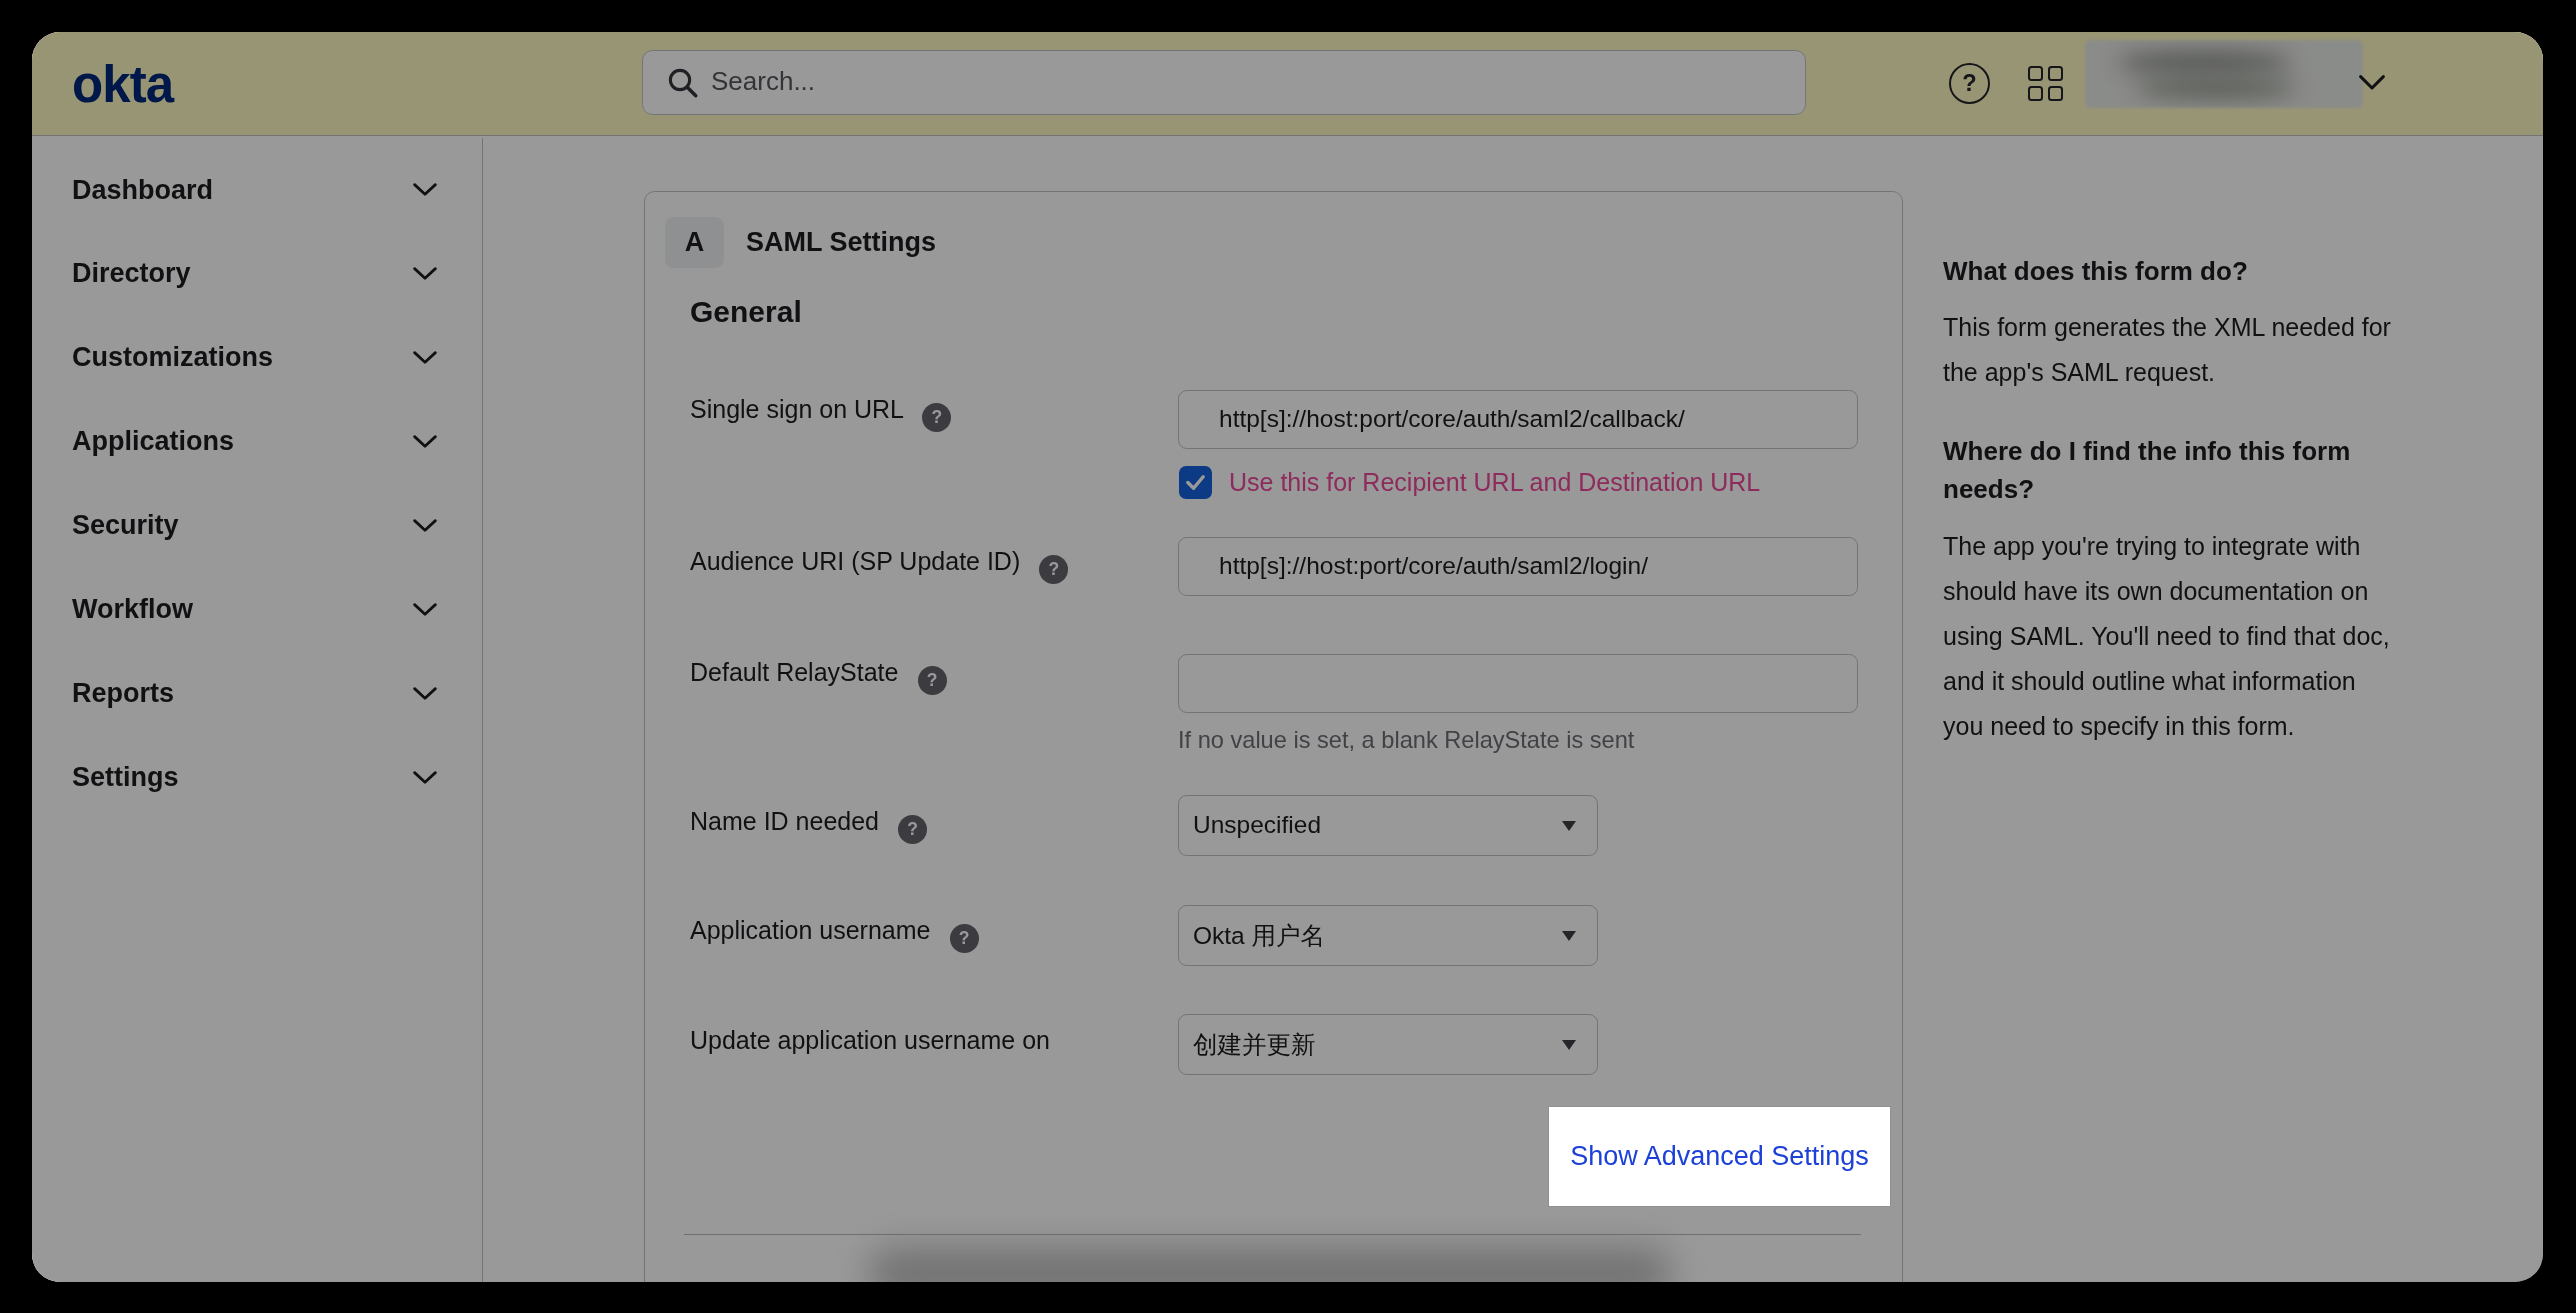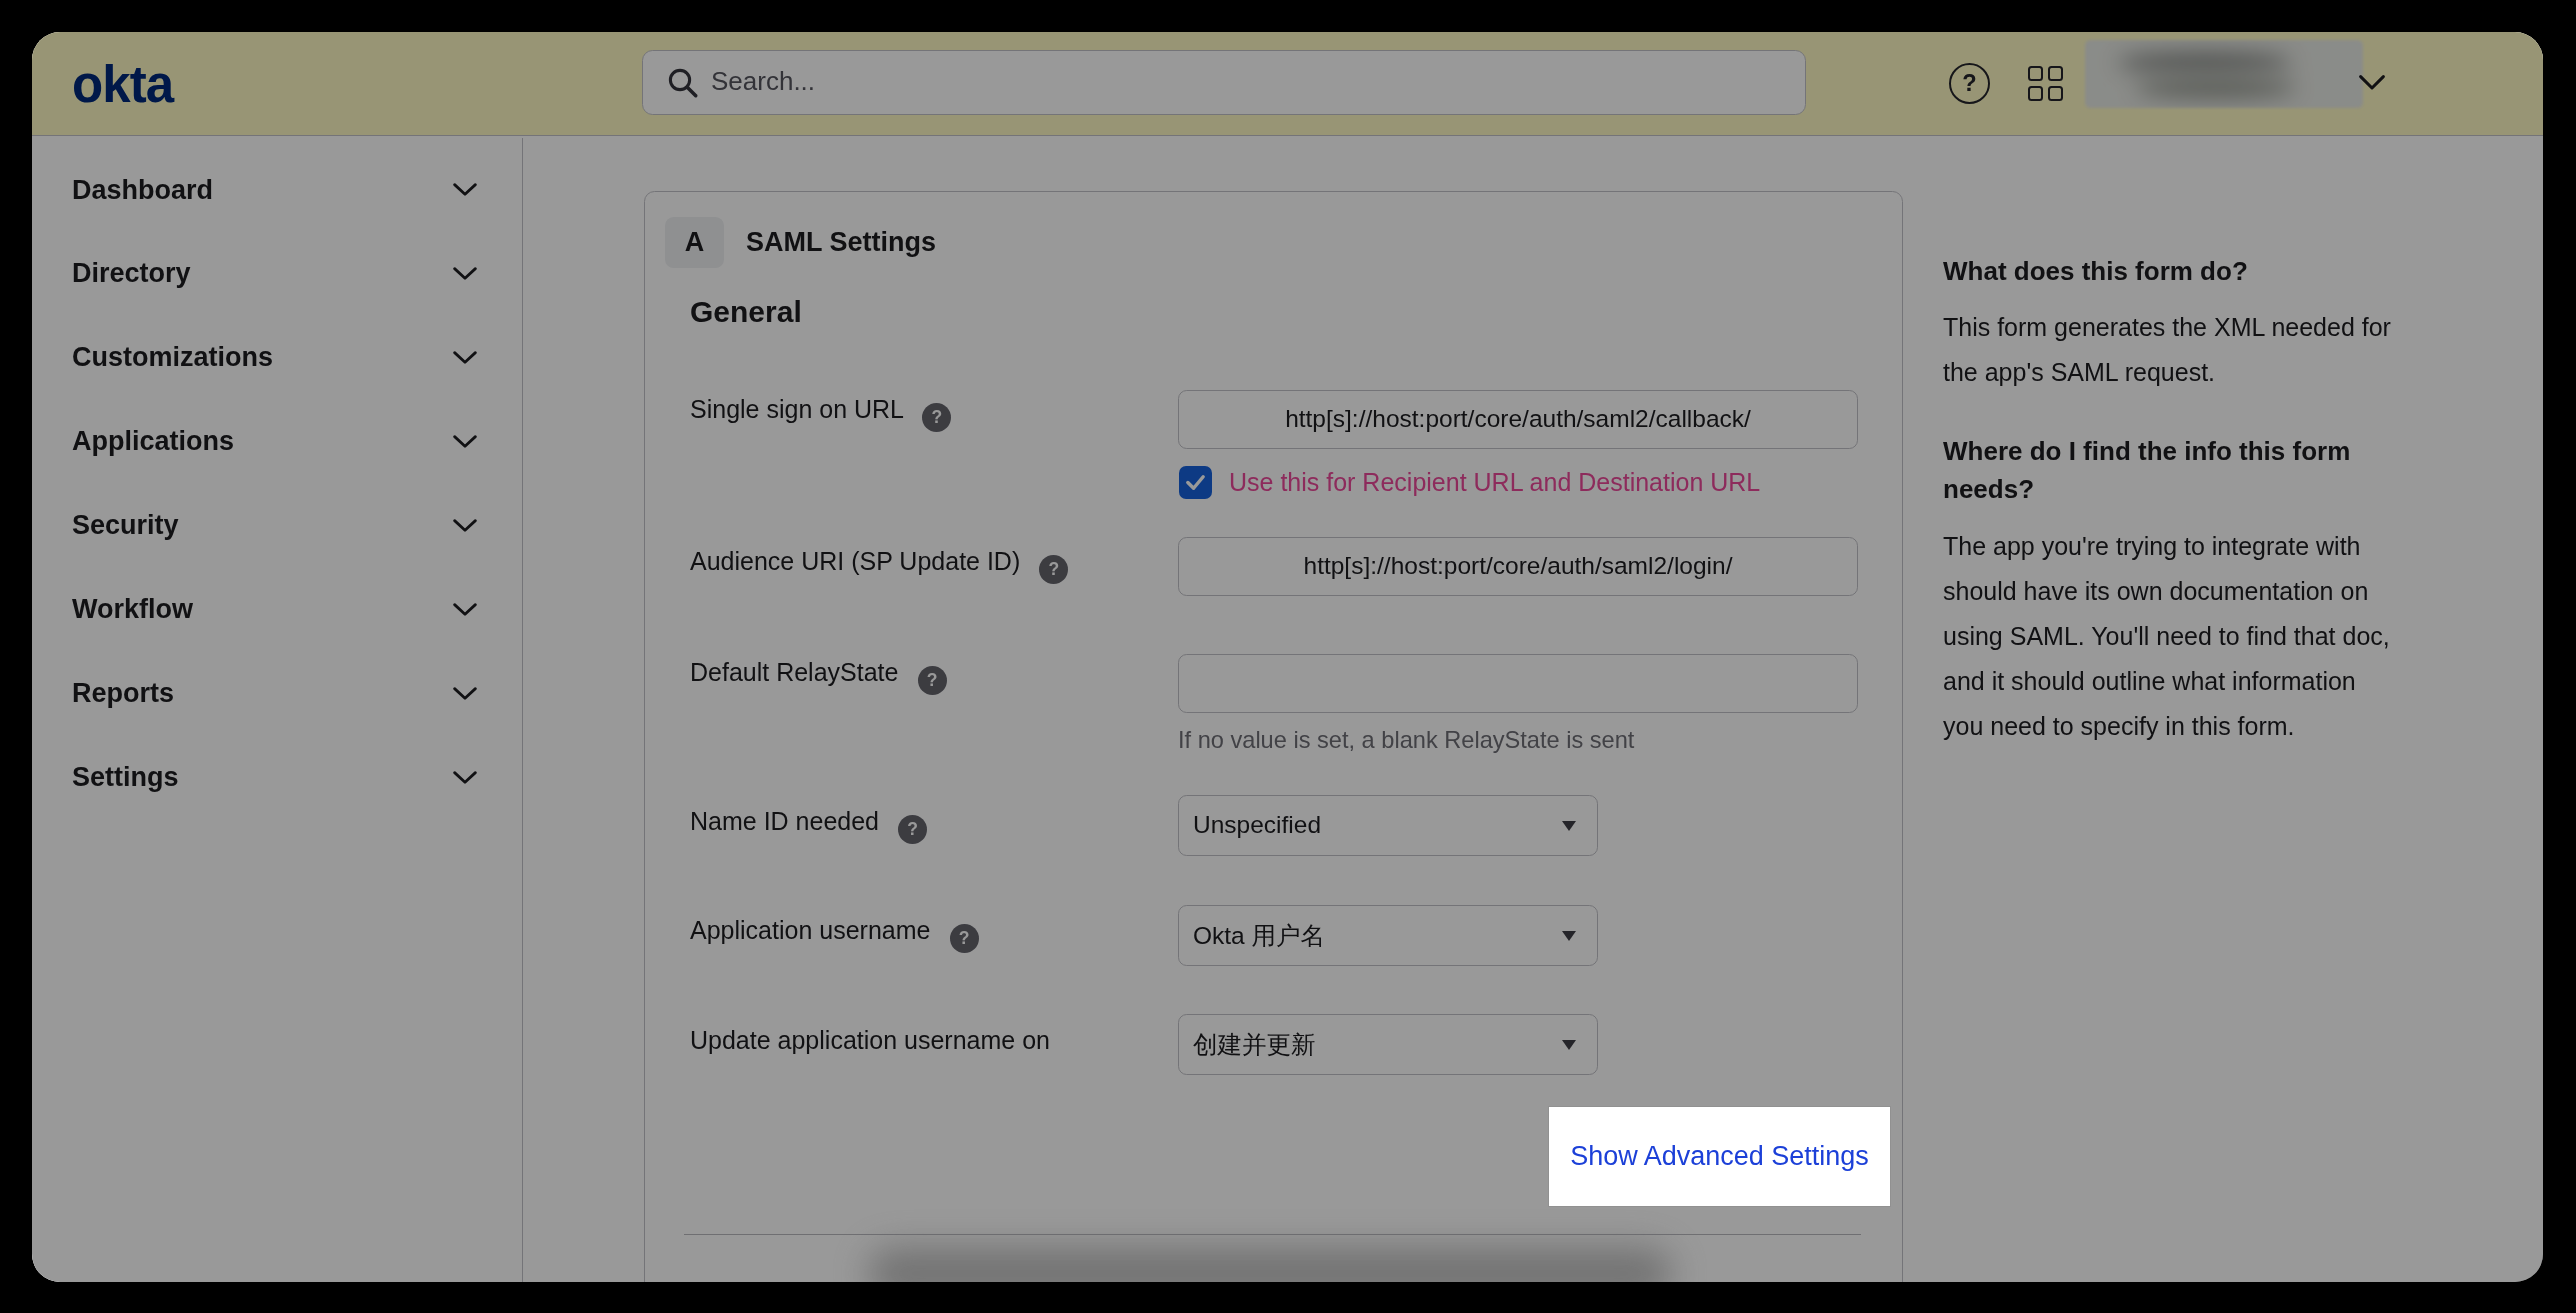--- a/index.html
+++ b/index.html
@@ -47,21 +47,21 @@
     background: #e7e9e4; border-radius: 5.2px; overflow: hidden; filter: blur(1.7px);
   }
   .account-blur .smudge1 { position: absolute; left: 12%; top: 18%; width: 62%; height: 30%;
     background: #8a8d8a; border-radius: 50%; filter: blur(10.5px); }
   .account-blur .smudge2 { position: absolute; left: 18%; top: 55%; width: 58%; height: 30%;
     background: #93978f; border-radius: 50%; filter: blur(10.5px); }
   .account-chevron { position: absolute; left: 2326px; top: 42px; }
 
   
   .sidebar {
-    position: absolute; left: 0; top: 106px; width: 491px; height: 1145px;
+    position: absolute; left: 0; top: 106px; width: 451px; height: 1145px;
     background: #fff; border-right: 1.7px solid #c2c2c8;
   }
   .nav-item {
     position: absolute; left: 0; width: 100%; height: 84px;
     display: flex; align-items: center; cursor: pointer;
   }
   .nav-item .nav-label {
     margin-left: 40px; font-size: 27px; font-weight: 600; color: #1d1d21;
   }
   .nav-item svg { position: absolute; right: 44px; }
@@ -89,22 +89,22 @@
     font-size: 25px; color: #1d1d21; white-space: nowrap;
   }
   .q-icon {
     display: inline-flex; width: 29px; height: 29px; border-radius: 50%;
     background: #64646c; color: #fff; font-size: 17.5px; font-weight: 700;
     align-items: center; justify-content: center; vertical-align: -5.2px; margin-left: 12.2px;
   }
   .text-input {
     position: absolute; left: 533px; width: 680px; height: 59px;
     border: 1.7px solid #c2c2c8; border-radius: 8.7px; background: #fff;
-    font-size: 24.5px; color: #1d1d21; padding: 0 23px;
-    font-family: "Liberation Sans", sans-serif; outline: none; text-align: center;
+    font-size: 24.5px; color: #1d1d21; padding: 0 40px;
+    font-family: "Liberation Sans", sans-serif; outline: none;
   }
   .checkbox {
     position: absolute; left: 534px; top: 274px; width: 33px; height: 33px;
     background: #1662dd; border-radius: 7px;
     display: flex; align-items: center; justify-content: center;
   }
   .checkbox-label {
     position: absolute; left: 584px; top: 272px; height: 37px; line-height: 37px;
     font-size: 25px; color: #ec4899;
   }

